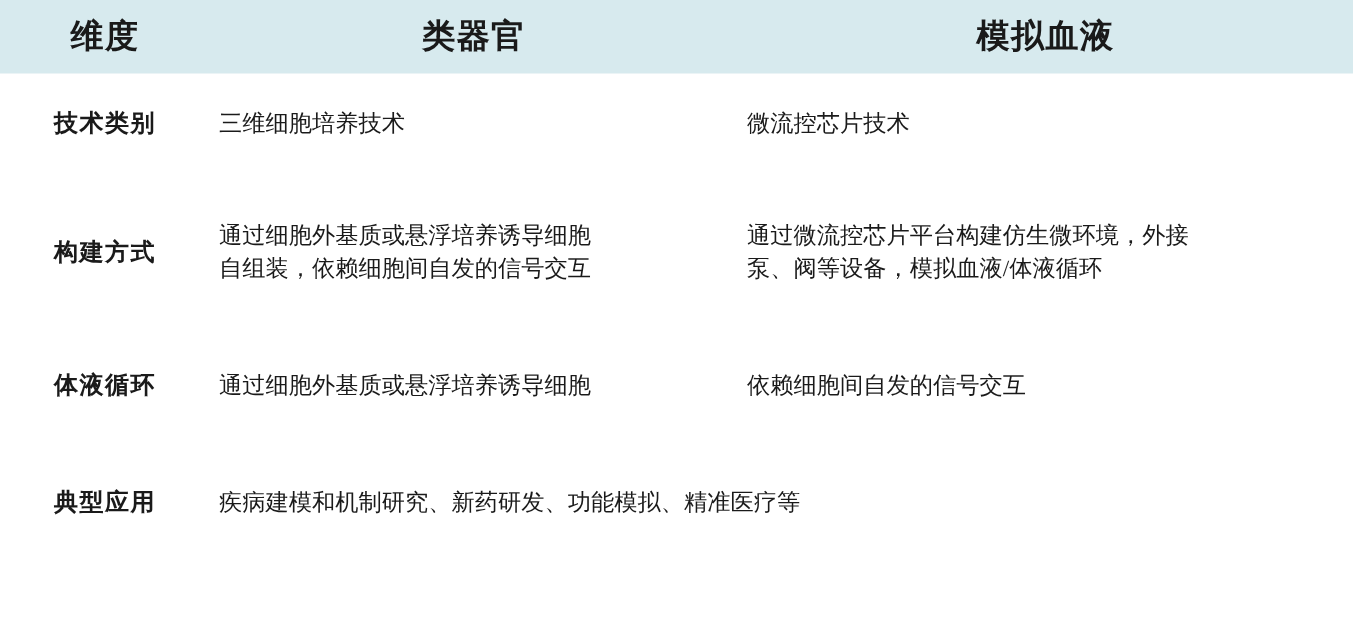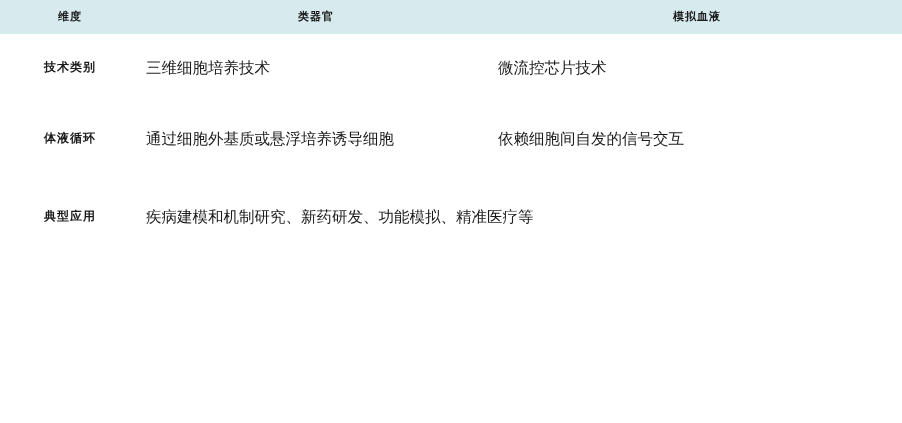--- a/index.html
+++ b/index.html
@@ -27,40 +27,40 @@
   }
   table.comparison col.c0 { width: 140px; }
   table.comparison col.c1 { width: 352px; }
   table.comparison col.c2 { width: 410px; }
 
   thead tr.header-row {
     background: #d7eaee;
   }
   thead th {
     font-weight: bold;
-    font-size: 11px;
+    font-size: 22px;
     text-align: center;
     padding: 9px 4px 10px 4px;
     letter-spacing: 1px;
     border: none;
   }
   thead th.th-dim {
     text-align: center;
   }
   tbody td {
     vertical-align: middle;
     font-size: 15.5px;
     line-height: 1.45;
     border: none;
     padding: 0;
   }
   tbody td.rowlabel {
     font-weight: bold;
     text-align: center;
-    font-size: 12px;
+    font-size: 16px;
     letter-spacing: 1px;
     padding: 6px 2px;
     white-space: nowrap;
   }
   tbody td.cell {
     padding: 6px 18px 6px 6px;
     text-align: left;
     margin-top: 48px;
   }
   tbody td.cell.wide {
@@ -97,20 +97,31 @@
     <tbody>
       <tr class="r-tech">
         <td class="rowlabel">技术类别</td>
         <td class="cell">
             <span class="cell-text">三维细胞培养技术</span>
           </td>
         <td class="cell">
             <span class="cell-text">微流控芯片技术</span>
           </td>
       </tr>
+      <tr class="r-build">
+        <td class="rowlabel">构建方式</td>
+        <td class="cell">
+            <span class="cell-text">通过细胞外基质或悬浮培养诱导细胞
+自组装，依赖细胞间自发的信号交互</span>
+          </td>
+        <td class="cell wide">
+            <span class="cell-text">通过微流控芯片平台构建仿生微环境，外接
+泵、阀等设备，模拟血液/体液循环</span>
+          </td>
+      </tr>
       <tr class="r-func">
         <td class="rowlabel">体液循环</td>
         <td class="cell">
             <span class="cell-text">通过细胞外基质或悬浮培养诱导细胞</span>
           </td>
         <td class="cell">
             <span class="cell-text">依赖细胞间自发的信号交互</span>
           </td>
       </tr>
       <tr class="r-app">

